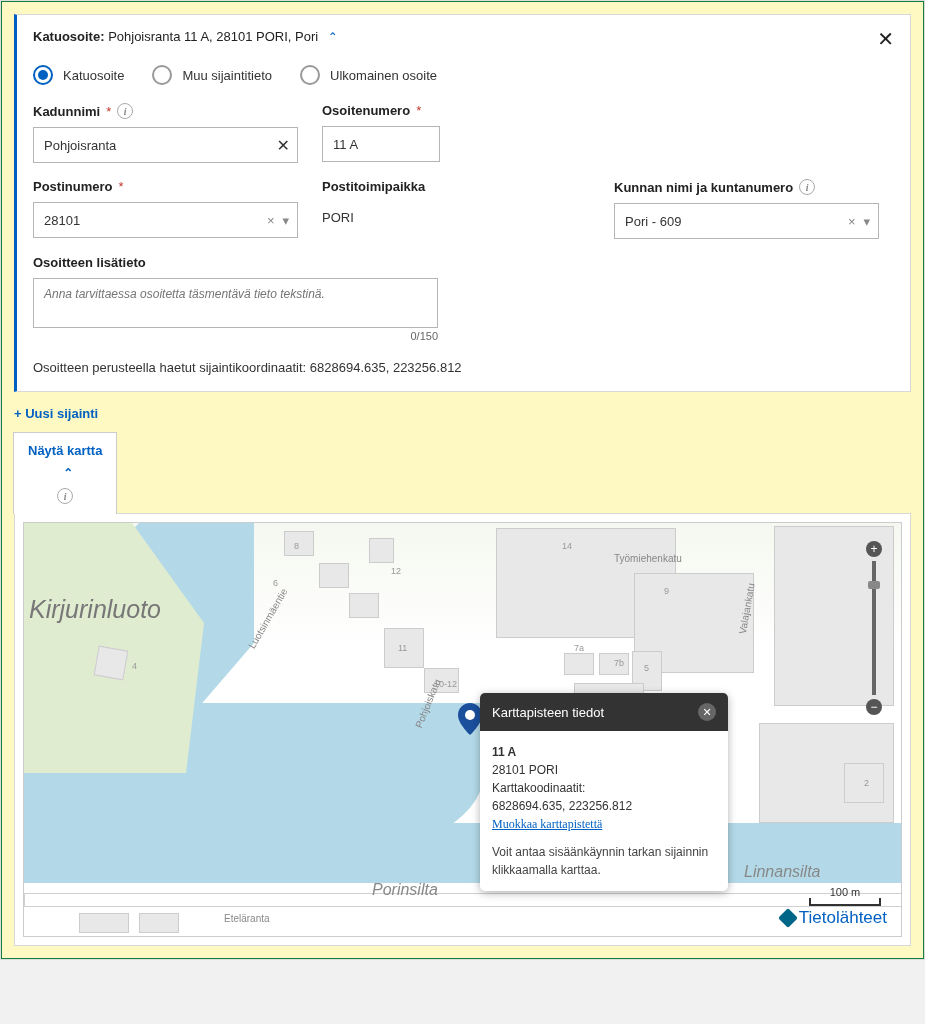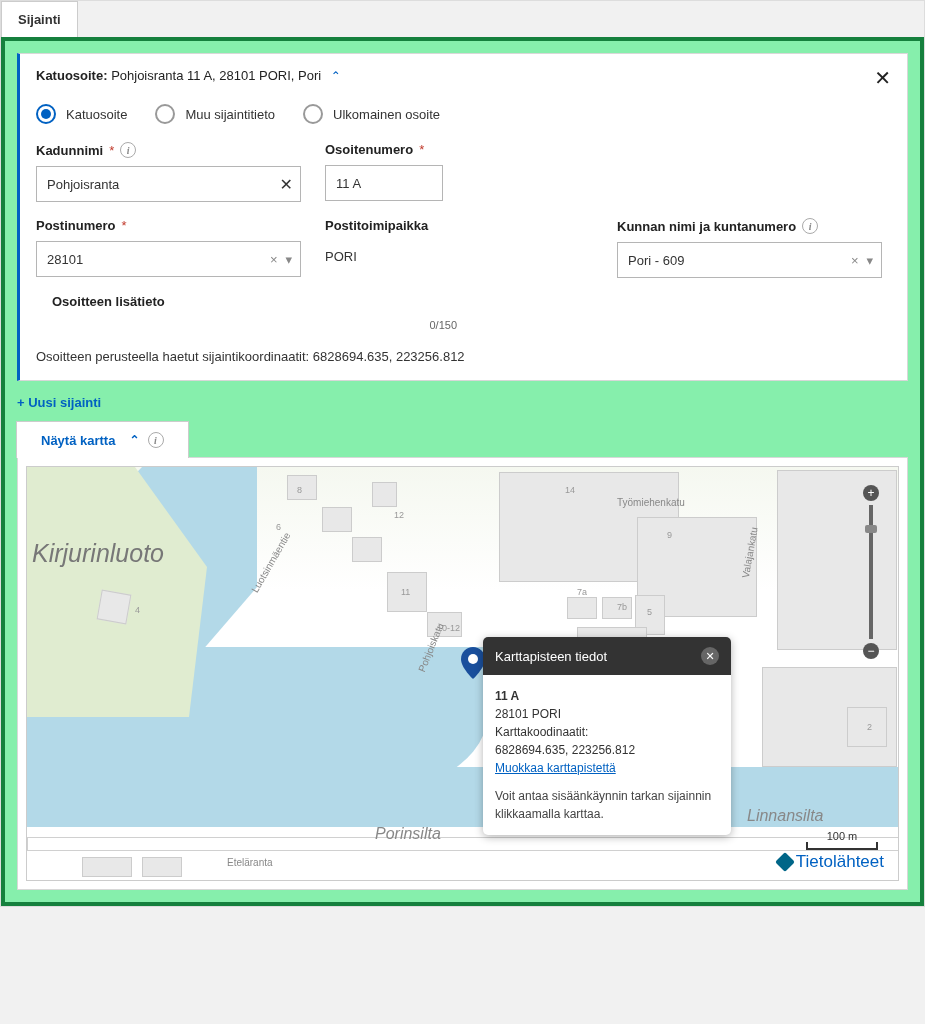--- a/index.html
+++ b/index.html
@@ -1,20 +1,20 @@
 <!DOCTYPE html>
 <html><head>
 <meta charset="utf-8">
 <style>
 * { box-sizing: border-box; margin: 0; padding: 0; font-family: Arial, sans-serif; }
 body { background: #f1f1f1; padding: 0; width: 925px; }
 .outer-container { background: #f1f1f1; border: 1px solid #ddd; }
 .tab-row { display: flex; }
 .tab { background: #fff; border: 1px solid #ccc; border-bottom: none; padding: 10px 16px; font-size: 13px; color: #333; font-weight: 600; }
-.main-panel { background: #86efac; border: 4px solid #15803d; padding: 12px; }
+.main-panel { background: #fef9c3; border: 1px solid #15803d; padding: 12px; }
 .address-card { background: #fff; border: 1px solid #d8d8d8; border-left: 3px solid #0061c2; padding: 14px 16px 16px 16px; position: relative; }
 .card-header { display: flex; justify-content: space-between; align-items: flex-start; }
 .card-title { font-size: 13px; color: #222; }
 .card-title b { font-weight: 700; }
 .chevron-up { color: #0061c2; margin-left: 6px; display: inline-block; font-size: 12px; }
 .close-x { font-size: 20px; color: #222; cursor: pointer; line-height: 1; }
 .radio-row { display: flex; gap: 28px; margin: 16px 0 18px 0; align-items: flex-end; }
 .radio-option { display: flex; align-items: center; gap: 10px; font-size: 13px; color: #333; }
 .radio { width: 20px; height: 20px; border: 2px solid #999; border-radius: 50%; display: inline-flex; align-items: center; justify-content: center; }
 .radio.selected { border-color: #0061c2; }
@@ -24,61 +24,58 @@
 .field-label { font-size: 13px; color: #222; margin-bottom: 8px; font-weight: 600; display: flex; align-items: center; gap: 6px; }
 .req { color: #c0392b; font-weight: normal; }
 .info-circle { width: 16px; height: 16px; border: 1px solid #aaa; border-radius: 50%; display: inline-flex; align-items: center; justify-content: center; font-size: 10px; color: #888; font-family: serif; font-style: italic; }
 .text-input { border: 1px solid #b5b5b5; padding: 8px 10px; font-size: 13px; color: #333; background: #fff; height: 36px; }
 .input-wrap { position: relative; display: inline-block; }
 .input-clear { position: absolute; right: 8px; top: 50%; transform: translateY(-50%); font-size: 16px; color: #333; cursor: pointer; }
 .combo { border: 1px solid #b5b5b5; background: #fff; height: 36px; display: flex; align-items: center; padding: 0 10px; font-size: 13px; color: #333; position: relative; }
 .combo .combo-controls { position: absolute; right: 8px; display: flex; gap: 8px; align-items: center; color: #888; }
 .plain-value { font-size: 13px; color: #333; padding-top: 8px; }
 .row2 { display: flex; gap: 24px; margin-top: 16px; }
-.row3 { margin-top: 16px; margin-left: 16px; }
+.row3 { margin-top: 16px; }
 .textarea { width: 405px; height: 50px; border: 1px solid #b5b5b5; padding: 8px 10px; font-size: 12px; color: #888; font-style: italic; resize: none; background: #fff; }
 .char-count { font-size: 11px; color: #666; text-align: right; width: 405px; margin-top: 2px; }
 .coords-text { font-size: 13px; color: #333; margin-top: 18px; }
 .add-link { color: #0061c2; font-size: 13px; font-weight: 600; margin: 14px 0 10px 0; display: inline-block; cursor: pointer; }
 .map-section { background: #fff; border: 1px solid #d8d8d8; }
-.map-tab { display: inline-flex; align-items: center; gap: 8px; background: #fff; border: 1px solid #ccc; border-bottom: none; padding: 10px 24px; font-size: 13px; color: #0061c2; font-weight: 600; position: relative; top: 1px; left: -1px; }
+.map-tab { display: inline-flex; align-items: center; gap: 8px; background: #fff; border: 1px solid #ccc; border-bottom: none; padding: 10px 14px; font-size: 13px; color: #0061c2; font-weight: 600; position: relative; top: 1px; left: -1px; flex-direction: column; }
 .map-container { position: relative; height: 415px; overflow: hidden; border: 1px solid #ccc; margin: 8px; }
 .map-bg { position: absolute; inset: 0; background: linear-gradient(180deg, #f5f8f0 0%, #fff 30%); }
 .water { position: absolute; background: #b3d9e8; }
 .park { position: absolute; background: #e0ecd0; }
 .road { position: absolute; background: #fff; border: 1px solid #d0d0d0; }
 .building { position: absolute; background: #e8e8e8; border: 1px solid #ccc; }
 .map-label { position: absolute; font-size: 13px; color: #888; font-style: italic; }
 .map-label.big { font-size: 25px; color: #777; font-style: italic; }
 .map-pin { position: absolute; width: 24px; height: 32px; }
 .pin-svg { width: 24px; height: 32px; }
 .popup { position: absolute; width: 248px; background: #fff; border-radius: 5px; box-shadow: 0 2px 8px rgba(0,0,0,0.3); overflow: hidden; }
 .popup-header { background: #333; color: #fff; padding: 10px 12px; font-size: 13px; display: flex; justify-content: space-between; align-items: center; }
 .popup-close { width: 18px; height: 18px; border-radius: 50%; background: #666; color: #fff; display: flex; align-items: center; justify-content: center; font-size: 11px; cursor: pointer; }
 .popup-body { padding: 12px; font-size: 12px; line-height: 1.5; color: #333; }
-.popup-body a { color: #0061c2; text-decoration: underline; }
+.popup-body a { color: #0061c2; text-decoration: underline; font-family: Liberation Serif, serif; }
 .popup-body .hint { margin-top: 10px; color: #444; }
 .zoom-control { position: absolute; right: 18px; top: 18px; width: 18px; display: flex; flex-direction: column; align-items: center; }
 .zoom-btn { width: 16px; height: 16px; border-radius: 50%; background: #555; color: #fff; display: flex; align-items: center; justify-content: center; font-size: 12px; cursor: pointer; }
 .zoom-track { width: 4px; height: 134px; background: #666; margin: 4px 0; position: relative; }
 .zoom-handle { position: absolute; width: 12px; height: 8px; background: #888; left: -4px; top: 20px; border-radius: 2px; }
 .scale-bar { position: absolute; right: 20px; bottom: 30px; font-size: 11px; color: #333; text-align: center; }
 .scale-line { width: 72px; height: 8px; border-left: 2px solid #333; border-right: 2px solid #333; border-bottom: 2px solid #333; }
 .attrib { position: absolute; right: 14px; bottom: 8px; font-size: 17px; color: #0061c2; display: flex; align-items: center; gap: 4px; text-shadow: 0 0 2px #fff, 0 0 2px #fff; }
 .attrib-icon { width: 14px; height: 14px; background: #068; border-radius: 2px; transform: rotate(45deg); }
 .street-label { position: absolute; font-size: 10px; color: #888; }
 .bnum { position: absolute; font-size: 9px; color: #999; }
 </style>
 </head>
 <body>
 
 <div class="outer-container">
-  <div class="tab-row">
-    <div class="tab">Sijainti</div>
-  </div>
   <div class="main-panel">
     <div class="address-card">
       <div class="card-header">
         <div class="card-title">
           <b>Katuosoite:</b>
           <span>Pohjoisranta 11 A, 28101 PORI, Pori</span>
           <span class="chevron-up">⌃</span>
         </div>
         <div class="close-x">✕</div>
       </div>
@@ -152,20 +149,21 @@
             </span>
           </div>
         </div>
       </div>
 
       <div class="row3">
         <div class="field">
           <div class="field-label">
             <span>Osoitteen lisätieto</span>
           </div>
+          <textarea class="textarea" placeholder="Anna tarvittaessa osoitetta täsmentävä tieto tekstinä." style=""></textarea>
           <div class="char-count">0/150</div>
         </div>
       </div>
 
       <div class="coords-text">Osoitteen perusteella haetut sijaintikoordinaatit: 6828694.635, 223256.812</div>
     </div>
 
     <a class="add-link">+ Uusi sijainti</a>
 
     <div>

